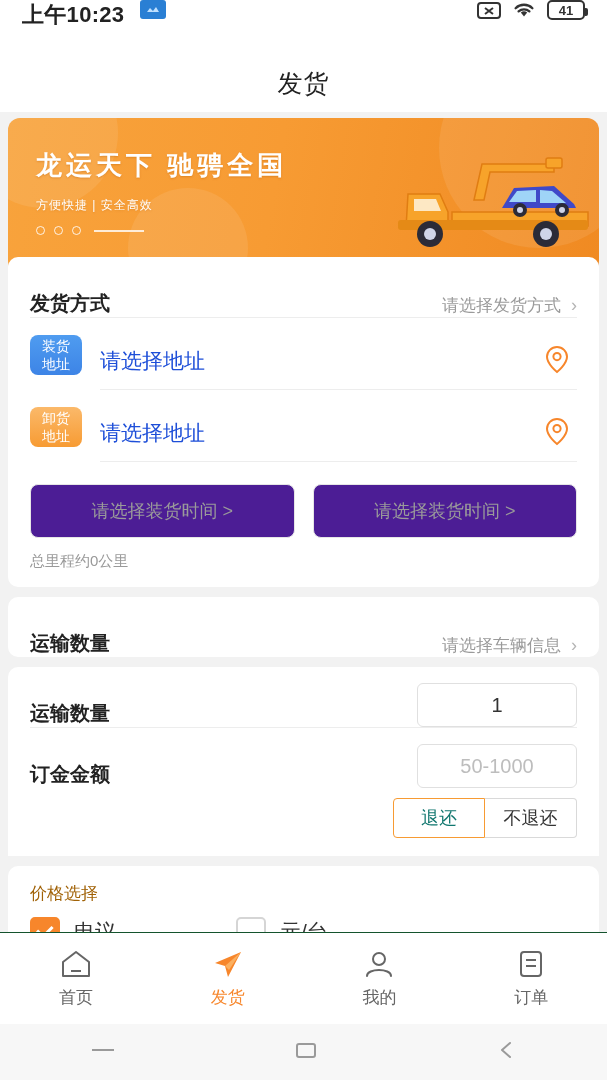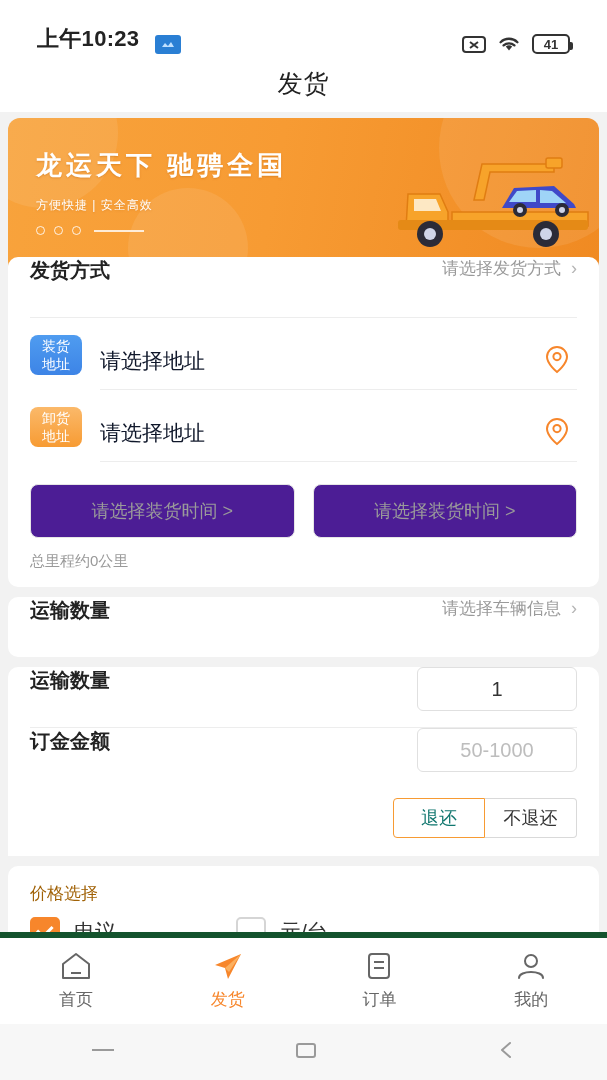--- a/index.html
+++ b/index.html
@@ -12,22 +12,22 @@
   .phone {
     position: relative;
     width: 607px; height: 1080px;
     background: #f5f5f5;
     display: flex; flex-direction: column;
   }
 
   
   .statusbar {
     height: 54px; background: #ffffff;
-    display: flex; align-items: flex-end;
-    padding: 0 37px;
+    display: flex; align-items: flex-start;
+    padding: 0 22px;
     flex-shrink: 0;
     gap: 8px;
   }
   .status-time {
     font-size: 22px; color: #222; font-weight: 600;
     letter-spacing: 0.3px;
   }
   .status-badge-icon {
     margin-left: 8px;
     width: 26px; height: 19px;
@@ -106,21 +106,21 @@
   .truck { position: absolute; right: 6px; bottom: 16px; }
 
   
   .card {
     background: #fff; border-radius: 10px;
     margin-top: 10px;
   }
   .card.attached { margin-top: -16px; position: relative; z-index: 3; }
 
   .row {
-    display: flex; align-items: flex-start;
+    display: flex; align-items: flex-end;
     padding: 0 22px; height: 60px;
   }
   .row-label { font-size: 20px; color: #222; font-weight: 600; }
   .row-right {
     margin-left: auto; display: flex; align-items: center;
     font-size: 17px; color: #9a9a9a;
   }
   .chev { margin-left: 10px; color: #b5b5b5; font-size: 18px; }
   .divider { height: 1px; background: #ededed; margin: 0 22px; }
 
@@ -137,21 +137,21 @@
     flex-shrink: 0; margin-top: 3px;
   }
   .tag-load { background: linear-gradient(180deg,#4f9cf0,#3d84e6); }
   .tag-unload { background: linear-gradient(180deg,#fbb96a,#f79b33); }
   .addr-field {
     flex: 1; margin-left: 18px;
     height: 58px;
     display: flex; align-items: center;
     border-bottom: 1px solid #ededed;
   }
-  .addr-field .ph { font-size: 21px; color: #0f172a; }
+  .addr-field .ph { font-size: 21px; color: #1d4ed8; }
   .pin { margin-left: auto; margin-right: 4px; }
 
   
   .time-row {
     display: flex; gap: 18px; padding: 22px 22px 0 22px;
   }
   .time-btn {
     flex: 1; height: 54px;
     border: 1px solid #e6e6e6; border-radius: 8px;
     display: flex; align-items: center; justify-content: center;
@@ -197,21 +197,21 @@
   .cb.checked:after {
     content: ""; width: 12px; height: 7px;
     border-left: 3px solid #fff; border-bottom: 3px solid #fff;
     transform: rotate(-45deg) translate(1px,-2px);
   }
   .opt-label { margin-left: 14px; font-size: 21px; color: #333; }
 
   
   .tabbar {
     height: 92px; background: #fff;
-    border-top: 6px solid #14532d;
+    border-top: 1px solid #14532d;
     display: flex; align-items: center;
     flex-shrink: 0;
     position: relative;
   }
   .tab {
     flex: 1; display: flex; flex-direction: column;
     align-items: center; justify-content: center; gap: 7px;
   }
   .tab .lb { font-size: 17px; color: #666; }
   .tab.active .lb { color: #f7862b; }
@@ -422,31 +422,31 @@
     </div>
     <div class="tab active">
       <svg width="34" height="30" viewBox="0 0 34 30">
           <path d="M30 3 L4 14 L14 17 L17 28 Z" fill="#f7862b"></path>
           <path d="M14 17 L30 3 L18 21 Z" fill="#fbb060"></path>
         </svg>
       <span class="lb">发货</span>
     </div>
     <div class="tab">
       <svg width="34" height="30" viewBox="0 0 34 30">
+          <circle cx="17" cy="10" r="6" fill="none" stroke="#666" stroke-width="2"></circle>
+          <path d="M5 27 C5 19 29 19 29 27" fill="none" stroke="#666" stroke-width="2" stroke-linecap="round"></path>
+        </svg>
+      <span class="lb">我的</span>
+    </div>
+    <div class="tab">
+      <svg width="34" height="30" viewBox="0 0 34 30">
           <rect x="7" y="3" width="20" height="24" rx="3" fill="none" stroke="#666" stroke-width="2"></rect>
           <path d="M12 11 L22 11 M12 17 L22 17" stroke="#666" stroke-width="2"></path>
         </svg>
       <span class="lb">订单</span>
-    </div>
-    <div class="tab">
-      <svg width="34" height="30" viewBox="0 0 34 30">
-          <circle cx="17" cy="10" r="6" fill="none" stroke="#666" stroke-width="2"></circle>
-          <path d="M5 27 C5 19 29 19 29 27" fill="none" stroke="#666" stroke-width="2" stroke-linecap="round"></path>
-        </svg>
-      <span class="lb">我的</span>
     </div>
   </div>
 
   <div class="navbar">
     <span class="nav-ico">
       <svg width="30" height="20" viewBox="0 0 30 20">
           <path d="M4 10 H26" stroke="#9a9a9a" stroke-width="2"></path>
         </svg>
     </span>
     <span class="nav-ico">

